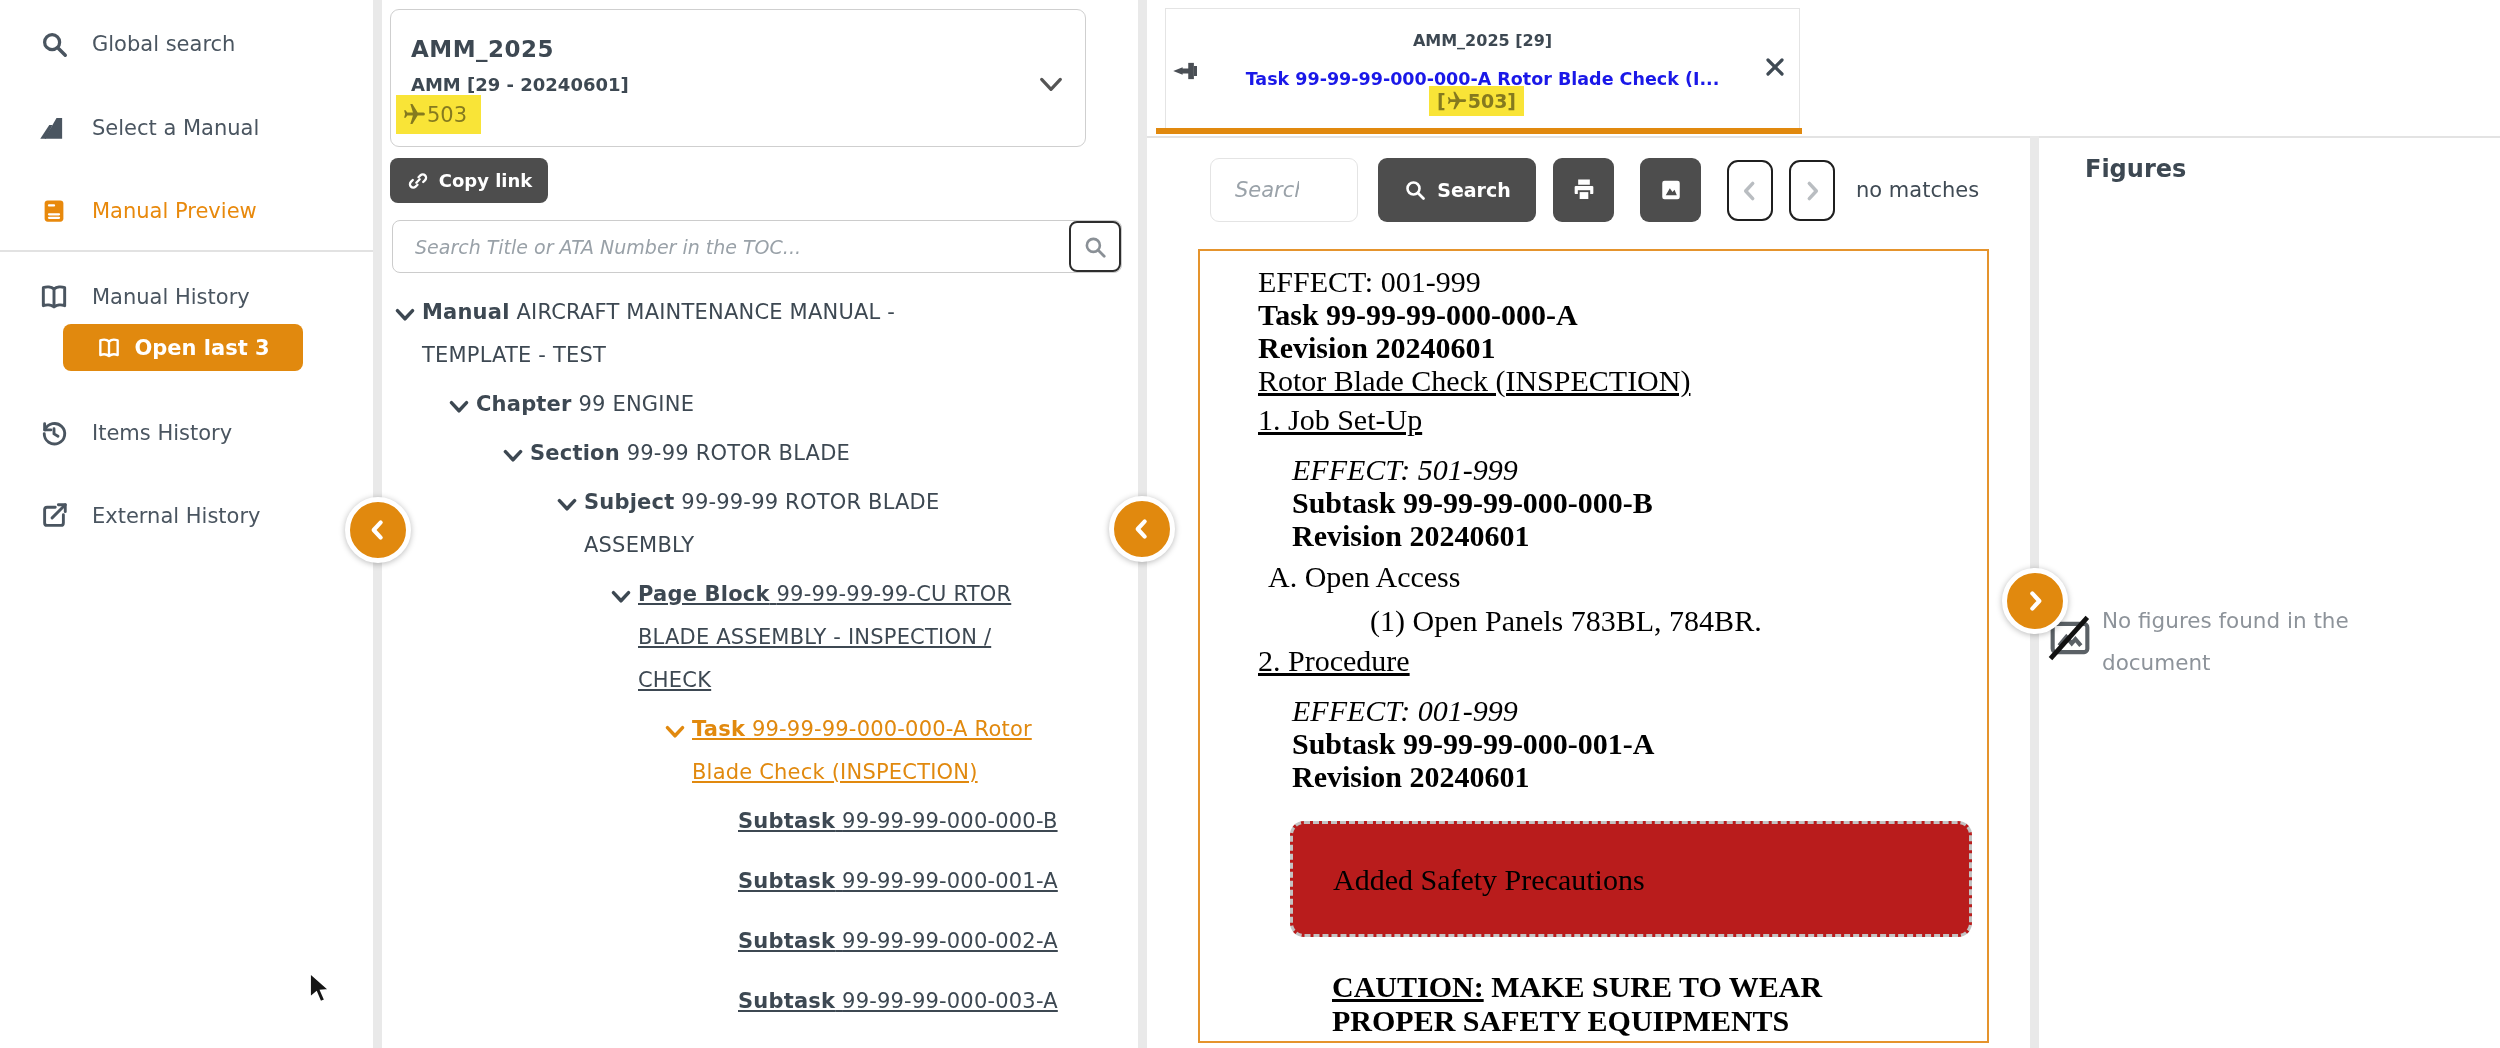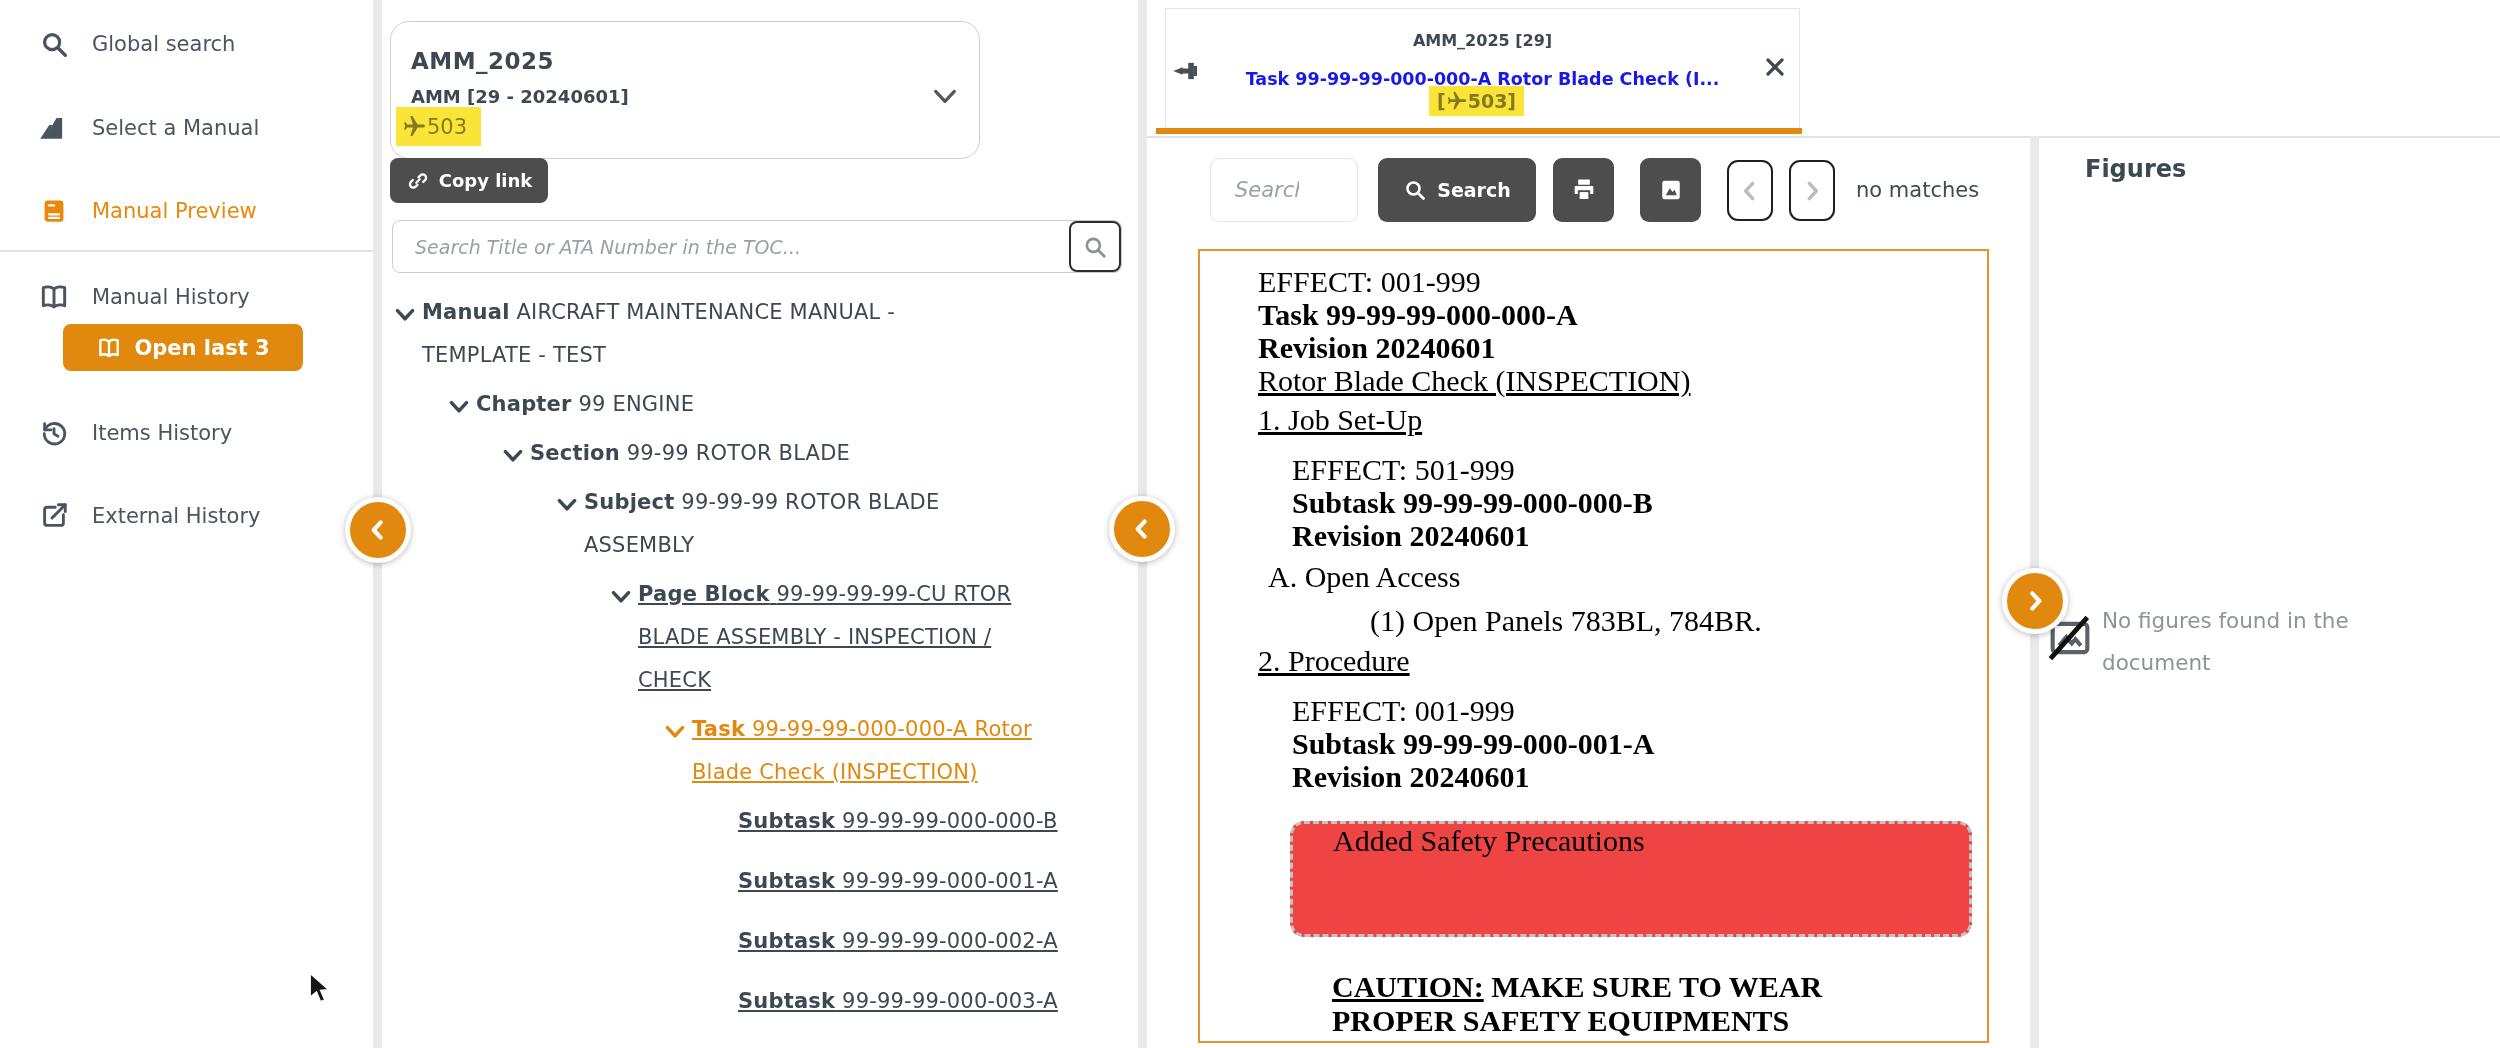--- a/index.html
+++ b/index.html
@@ -10,21 +10,21 @@
   .vdiv { position:absolute; width:9px; background:#e9e9e9; }
 
   
   .side-item { position:absolute; left:38px; display:flex; align-items:center; gap:22px; font-size:21px; font-weight:500; color:#4a5560; cursor:pointer; }
   .side-item .icn { width:32px; height:32px; display:flex; align-items:center; justify-content:center; }
   .side-item.active { color:#e8890c; }
   .side-divider { position:absolute; left:0; width:373px; height:2px; background:#e2e2e2; }
   .openlast-btn { position:absolute; left:63px; top:324px; width:240px; height:47px; background:#e1890e; border:none; border-radius:8px; color:#fff; font-size:21px; font-weight:600; display:flex; align-items:center; justify-content:center; gap:12px; cursor:pointer; font-family:inherit; }
 
   
-  .toc-card { position:absolute; left:390px; top:9px; width:590px; height:138px; border:1.5px solid #cfcfcf; border-radius:19px; background:#fff; cursor:pointer;margin-top:12px; }
+  .toc-card { position:absolute; left:390px; top:9px; width:696px; height:138px; border:1.5px solid #cfcfcf; border-radius:9px; background:#fff; cursor:pointer; }
   .toc-card-title { position:absolute; left:20px; top:26px; font-size:23px; font-weight:700; letter-spacing:.5px; color:#3d4852; }
   .toc-card-sub { position:absolute; left:20px; top:64px; font-size:18px; font-weight:700; color:#3d4852; }
   .eff-badge { position:absolute; left:5px; top:85px; background:#f9e437; padding:7px 14px 7px 6px; display:flex; align-items:center; font-size:21px; font-weight:500; color:#857a1f; }
   .toc-card .chev { position:absolute; right:18px; top:58px; }
   .copylink-btn { position:absolute; left:390px; top:158px; width:158px; height:45px; background:#4d4d4d; border:none; border-radius:8px; color:#fff; font-size:18px; font-weight:700; display:flex; align-items:center; justify-content:center; gap:9px; cursor:pointer; font-family:inherit; }
   .toc-search { position:absolute; left:392px; top:220px; width:730px; height:53px; }
   .toc-search input { width:100%; height:100%; border:1.5px solid #ccc; border-radius:8px; padding:0 70px 0 22px; font-size:19px; font-style:italic; color:#3d4852; font-family:inherit; outline:none; }
   .toc-search input::placeholder { color:#99a1a8; }
   .toc-search .mag-btn { position:absolute; right:1px; top:1px; width:52px; height:51px; background:#fff; border:2px solid #2d2d2d; border-radius:8px; display:flex; align-items:center; justify-content:center; cursor:pointer; }
 
@@ -65,23 +65,23 @@
   .no-matches { position:absolute; left:1856px; top:178px; font-size:21px; color:#3f4a54; }
 
   
   .doc { position:absolute; left:1198px; top:249px; width:791px; height:794px; border:2px solid #e5942d; background:#fff; overflow:hidden; padding-top:14px; font-family:"Liberation Serif","DejaVu Serif",serif; font-size:30px; line-height:33px; color:#000; }
   .dl { padding-left:58px; }
   .i1 { padding-left:92px; }
   .i2 { padding-left:68px; }
   .i3 { padding-left:170px; }
   .b { font-weight:700; }
   .u { text-decoration:underline; }
-  .mt14 { margin-top:6px; } .mt17 { margin-top:17px; } .mt11 { margin-top:11px; }
+  .mt14 { margin-top:6px; } .mt17 { margin-top:17px;font-style:italic; } .mt11 { margin-top:11px; }
   .mt8 { margin-top:8px; } .mt7 { margin-top:7px; }
-  .safety-note { margin:28px 0 0 90px; width:682px; height:116px; border:3px dashed #c3c3c3; border-radius:14px; background:#ef4444; display:flex; padding-left:40px; }
+  .safety-note { margin:28px 0 0 90px; width:682px; height:116px; border:3px dashed #c3c3c3; border-radius:14px; background:#b91c1c; display:flex; align-items:center; padding-left:40px; }
   .caution { margin:33px 0 0 132px; width:566px; line-height:34px; font-weight:700; }
   .caution .cl { text-decoration:underline; }
 
   
   .fig-title { position:absolute; left:2085px; top:155px; font-size:24px; font-weight:700; color:#3d4852; }
   .fig-empty-icon { position:absolute; left:2044px; top:612px; width:52px; height:52px; }
   .fig-empty-text { position:absolute; left:2102px; top:600px; font-size:21.5px; line-height:42px; color:#8d939a; }
   .fig-empty-text span { display:block; }
 
   

